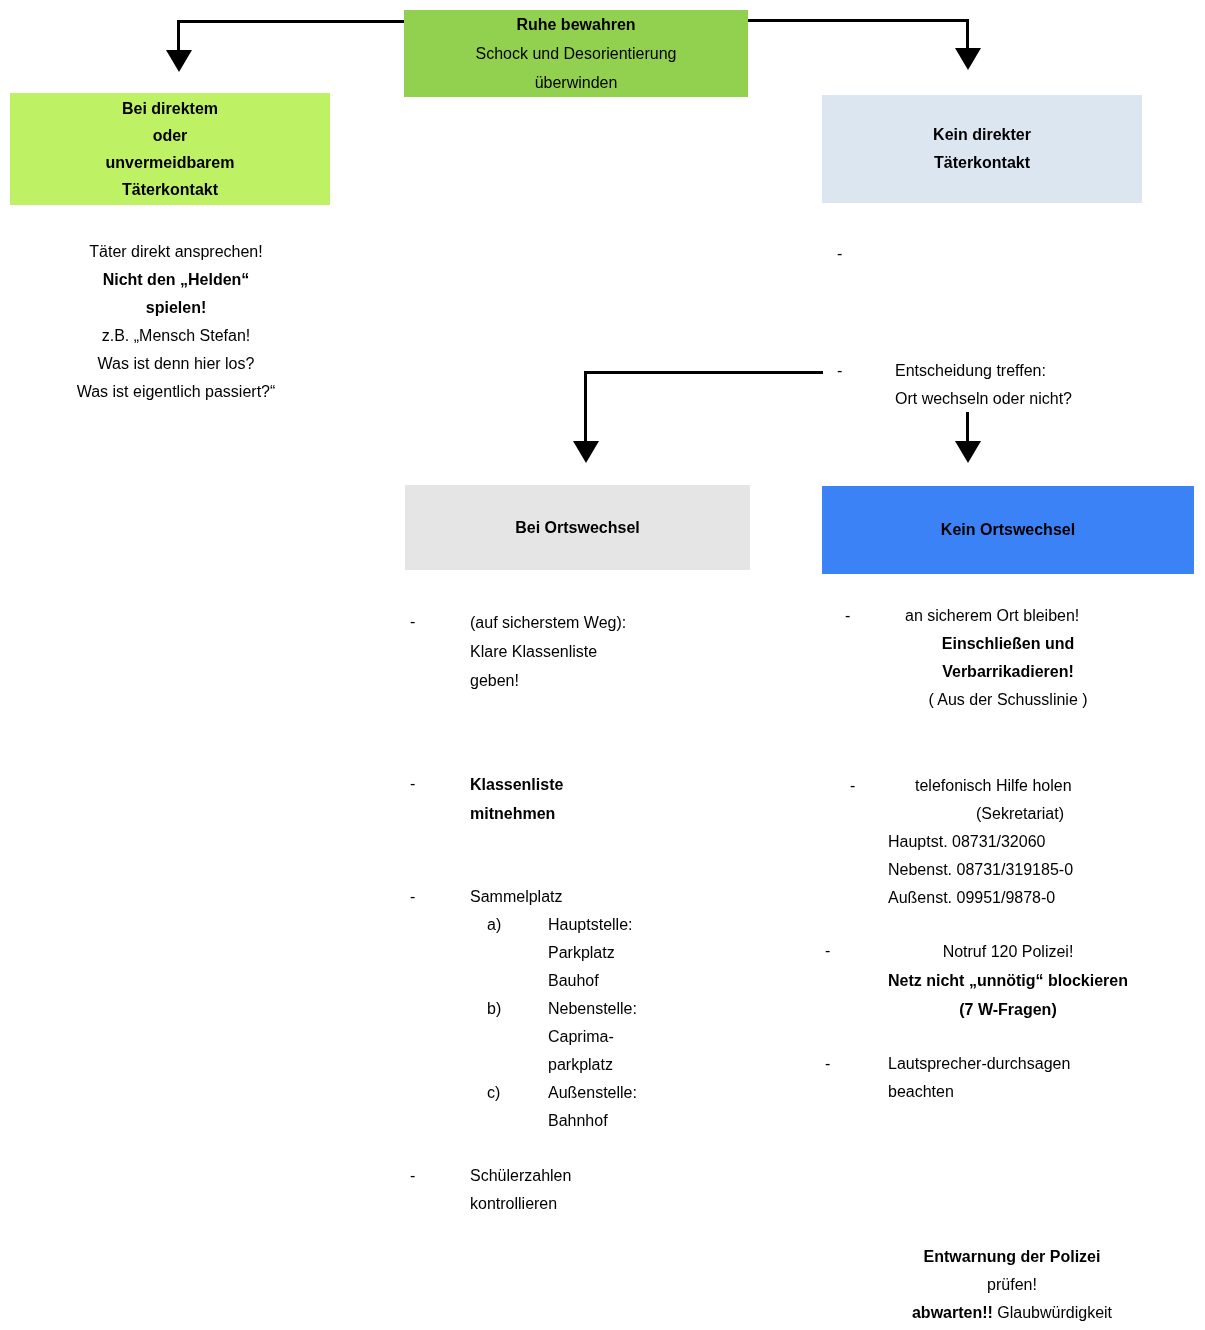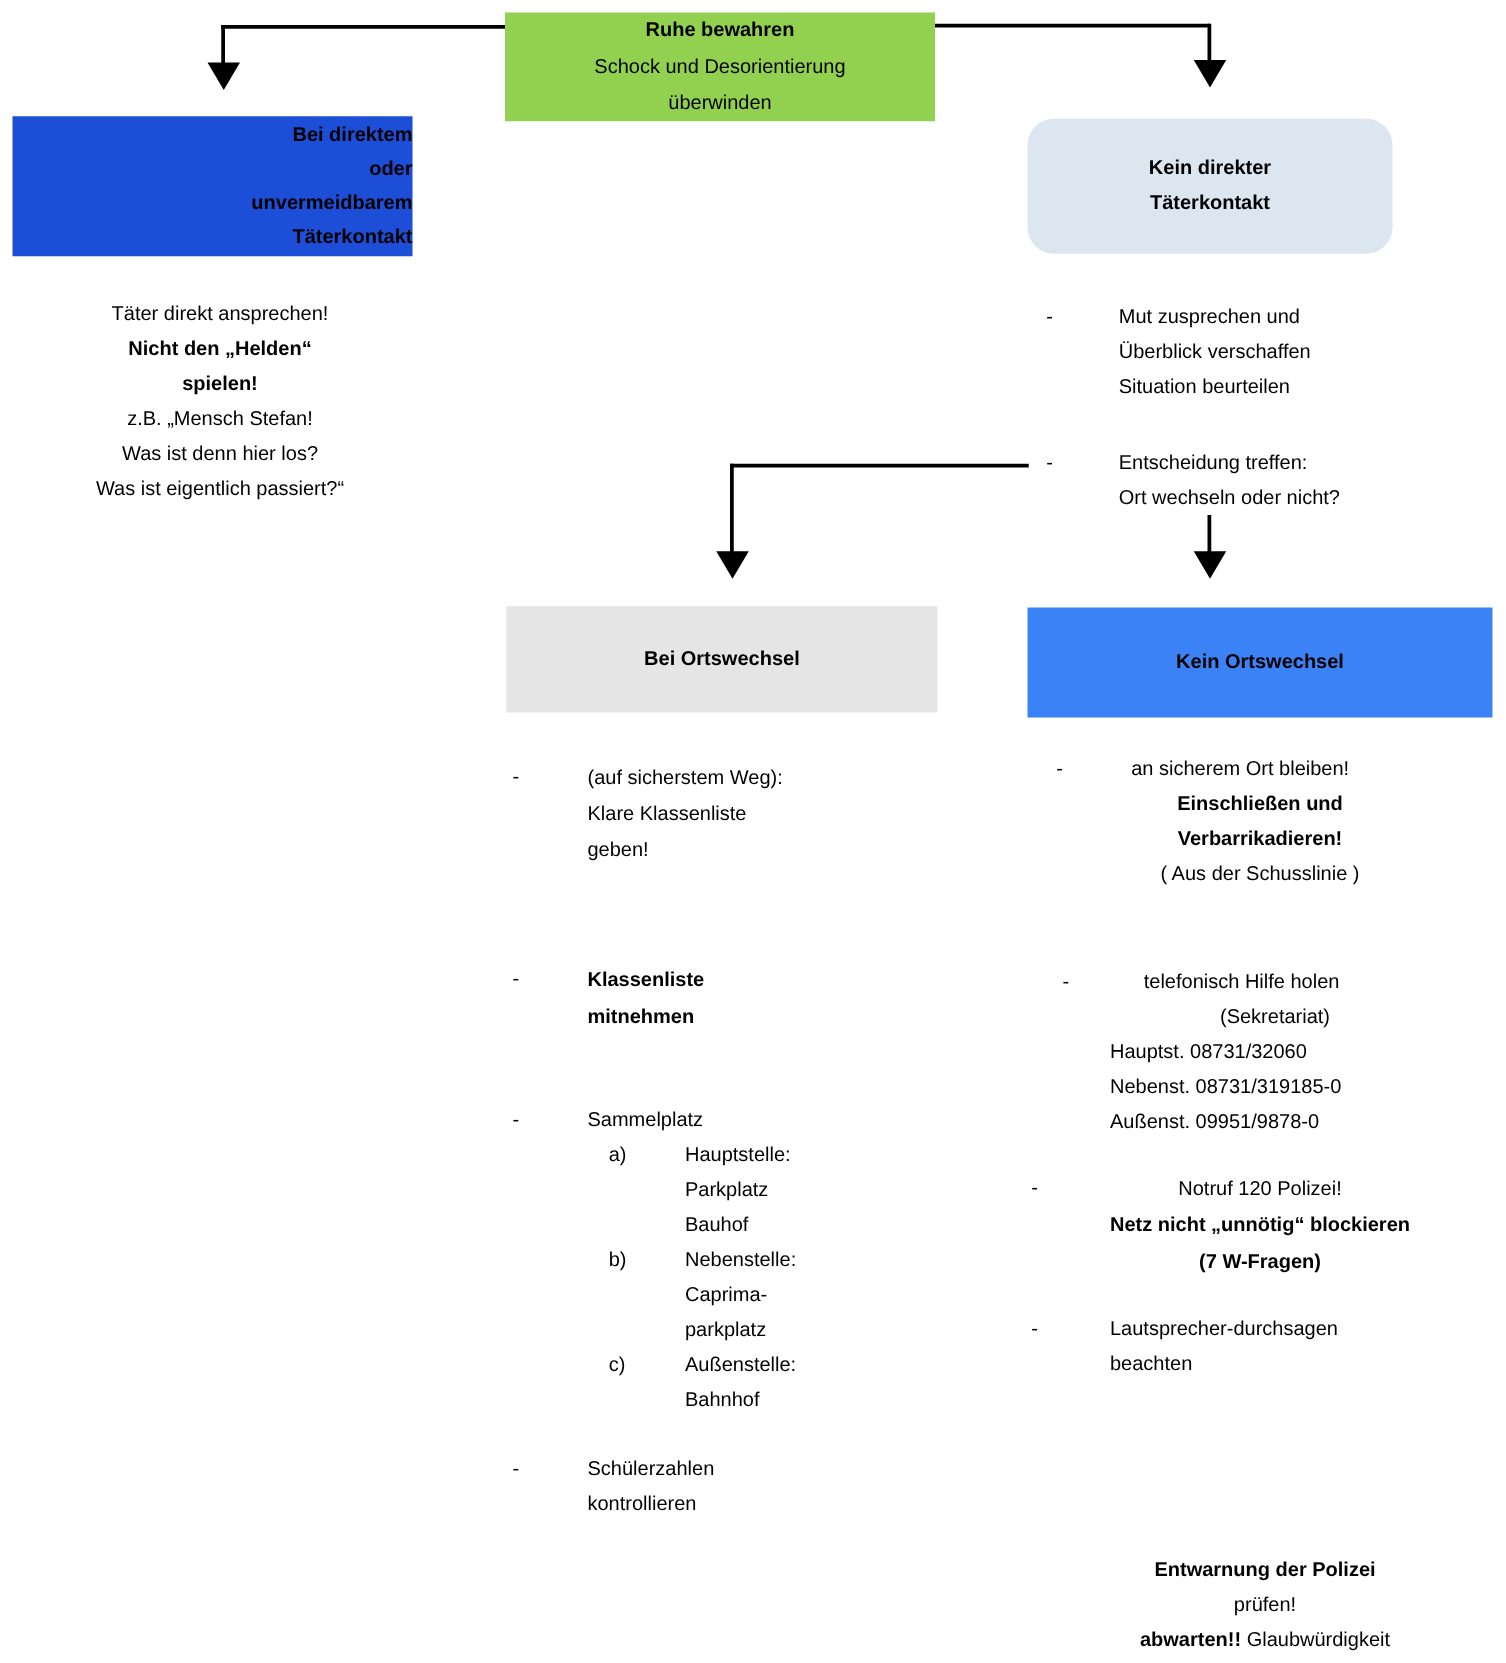--- a/index.html
+++ b/index.html
@@ -21,21 +21,21 @@
   .hline, .vline { position:absolute; background:#000; }
   .ah {
     position:absolute; width:0; height:0;
     border-left:13px solid transparent;
     border-right:13px solid transparent;
     border-top:22px solid #000;
   }
   .bullet { position:absolute; display:flex; align-items:flex-start; }
   .bullet .dash { flex:0 0 auto; }
   .green  { background:#92D050; }
-  .orange { background:#1d4ed8;align-items:flex-end; }
+  .orange { background:#bef264; }
   .lblue  { background:#DCE6F1; }
   .mblue  { background:#e5e5e5; }
   .dblue  { background:#3b82f6; }
   .lh29 div { line-height:29px; }
 </style>
 </head>
 <body>
 
 <div id="canvas">
 
@@ -62,32 +62,27 @@
 
   <div class="abs center" style="left:0px; top:238px; width:352px; line-height:28px;">
     <div>Täter direkt ansprechen!</div>
     <div class="b">Nicht den „Helden“</div>
     <div class="b">spielen!</div>
     <div>z.B. „Mensch Stefan!</div>
     <div>Was ist denn hier los?</div>
     <div>Was ist eigentlich passiert?“</div>
   </div>
 
-  <div class="box lblue" style="left:822px; top:95px; width:292px; height:108px;border-radius:21px;">
+  <div class="box lblue" style="left:822px; top:95px; width:320px; height:108px;">
     <div>Kein direkter</div>
     <div>Täterkontakt</div>
   </div>
 
   <div class="bullet" style="left:837px; top:240px; width:350px;">
     <span class="dash" style="width:58px;">-</span>
-    <div>
-      <div>Mut zusprechen und</div>
-      <div>Überblick verschaffen</div>
-      <div>Situation beurteilen</div>
-    </div>
   </div>
 
   <div class="bullet" style="left:837px; top:357px; width:350px;">
     <span class="dash" style="width:58px;">-</span>
     <div>
       <div>Entscheidung treffen:</div>
       <div>Ort wechseln oder nicht?</div>
     </div>
   </div>
 

